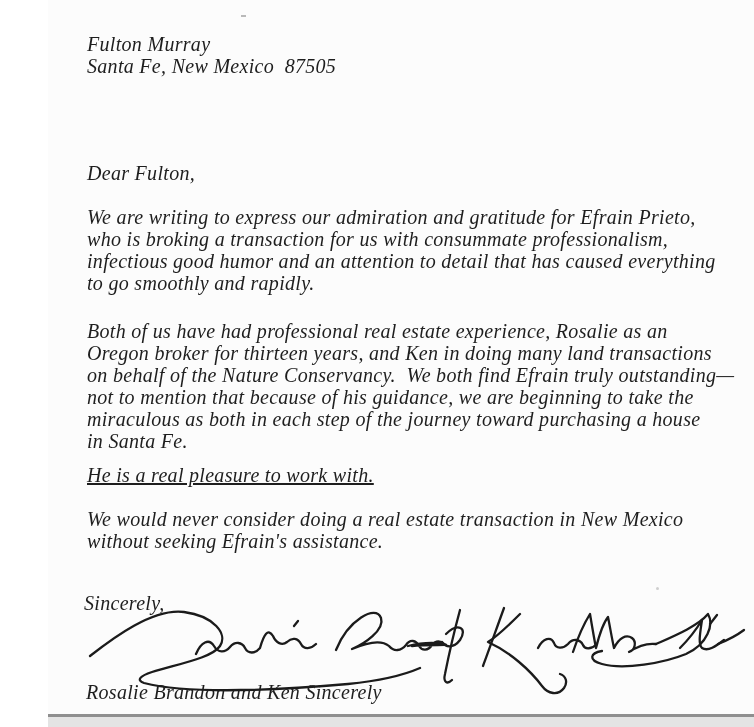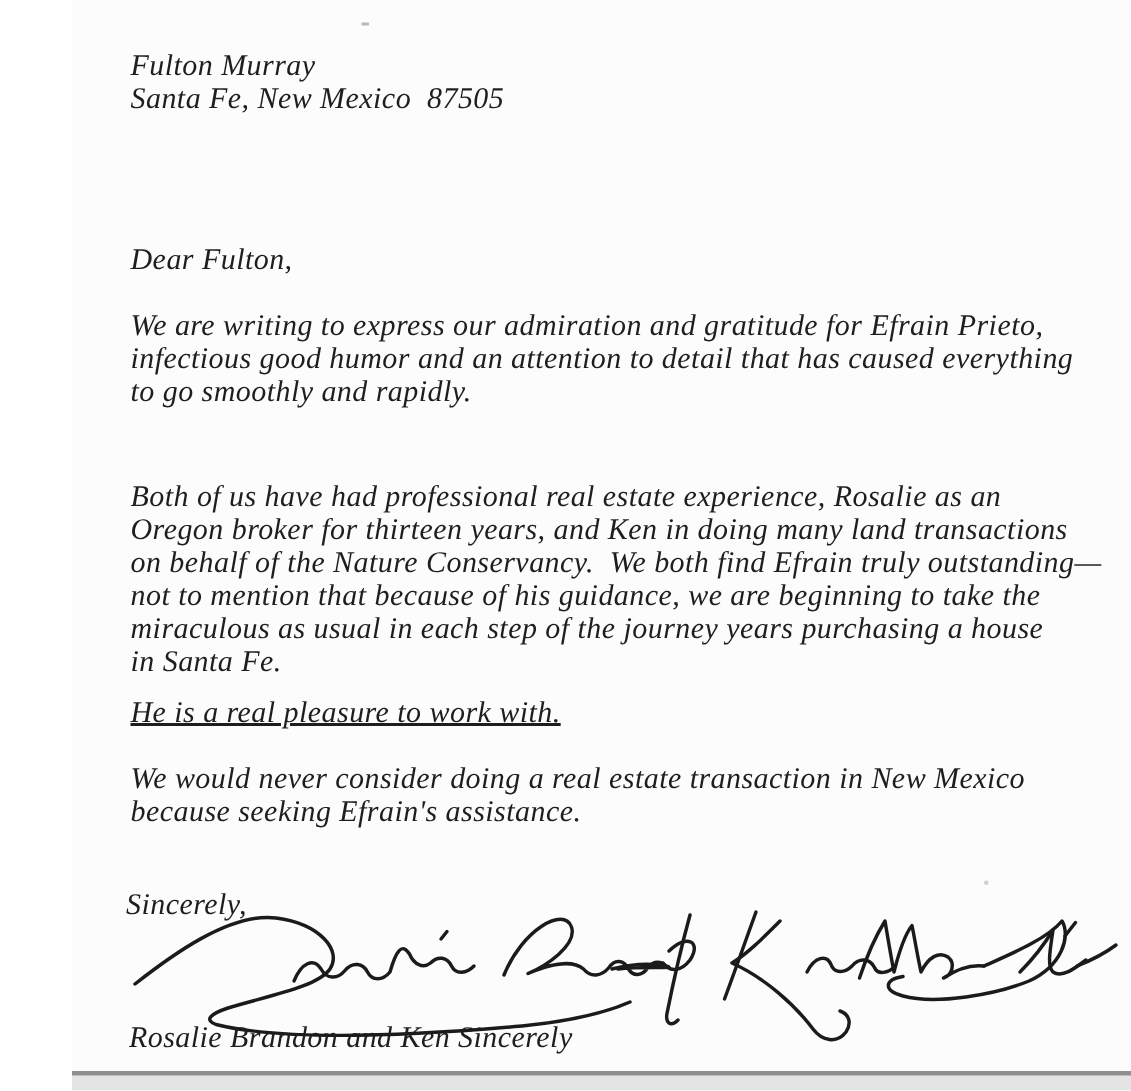--- a/index.html
+++ b/index.html
@@ -54,40 +54,41 @@
 
   <div class="block recipient">
     <div class="line">Fulton Murray</div>
     <div class="line">Santa Fe, New Mexico  87505</div>
   </div>
 
   <div class="block salutation line">Dear Fulton,</div>
 
   <div class="block para1">
     <div class="line">We are writing to express our admiration and gratitude for Efrain Prieto,</div>
+    <div class="line">who is broking a transaction for us with consummate professionalism,</div>
     <div class="line">infectious good humor and an attention to detail that has caused everything</div>
     <div class="line">to go smoothly and rapidly.</div>
   </div>
 
   <div class="block para2">
     <div class="line">Both of us have had professional real estate experience, Rosalie as an</div>
     <div class="line">Oregon broker for thirteen years, and Ken in doing many land transactions</div>
     <div class="line">on behalf of the Nature Conservancy.  We both find Efrain truly outstanding—</div>
     <div class="line">not to mention that because of his guidance, we are beginning to take the</div>
-    <div class="line">miraculous as usual in each step of the journey years purchasing a house</div>
+    <div class="line">miraculous as both in each step of the journey toward purchasing a house</div>
     <div class="line">in Santa Fe.</div>
   </div>
 
   <div class="block para3">
     <div class="line">He is a real pleasure to work with.</div>
   </div>
 
   <div class="block para4">
     <div class="line">We would never consider doing a real estate transaction in New Mexico</div>
-    <div class="line">because seeking Efrain's assistance.</div>
+    <div class="line">without seeking Efrain's assistance.</div>
   </div>
 
   <div class="block closing line">Sincerely,</div>
 
   <div class="signature">
     <span class="sig-alt">Rosalie Brandon &amp; Ken Margolis</span>
     <svg viewBox="0 0 692 112" xmlns="http://www.w3.org/2000/svg">
       <g fill="none" stroke="#1b1b1b" stroke-width="2.3" stroke-linecap="round" stroke-linejoin="round">
 
         <path d="M 22,60 C 45,42 85,12 116,16 C 146,20 160,38 152,50 C 144,62 110,68 84,76 C 72,80 68,84 76,87 C 120,98 200,95 280,88 C 310,85 336,79 352,72"></path>

